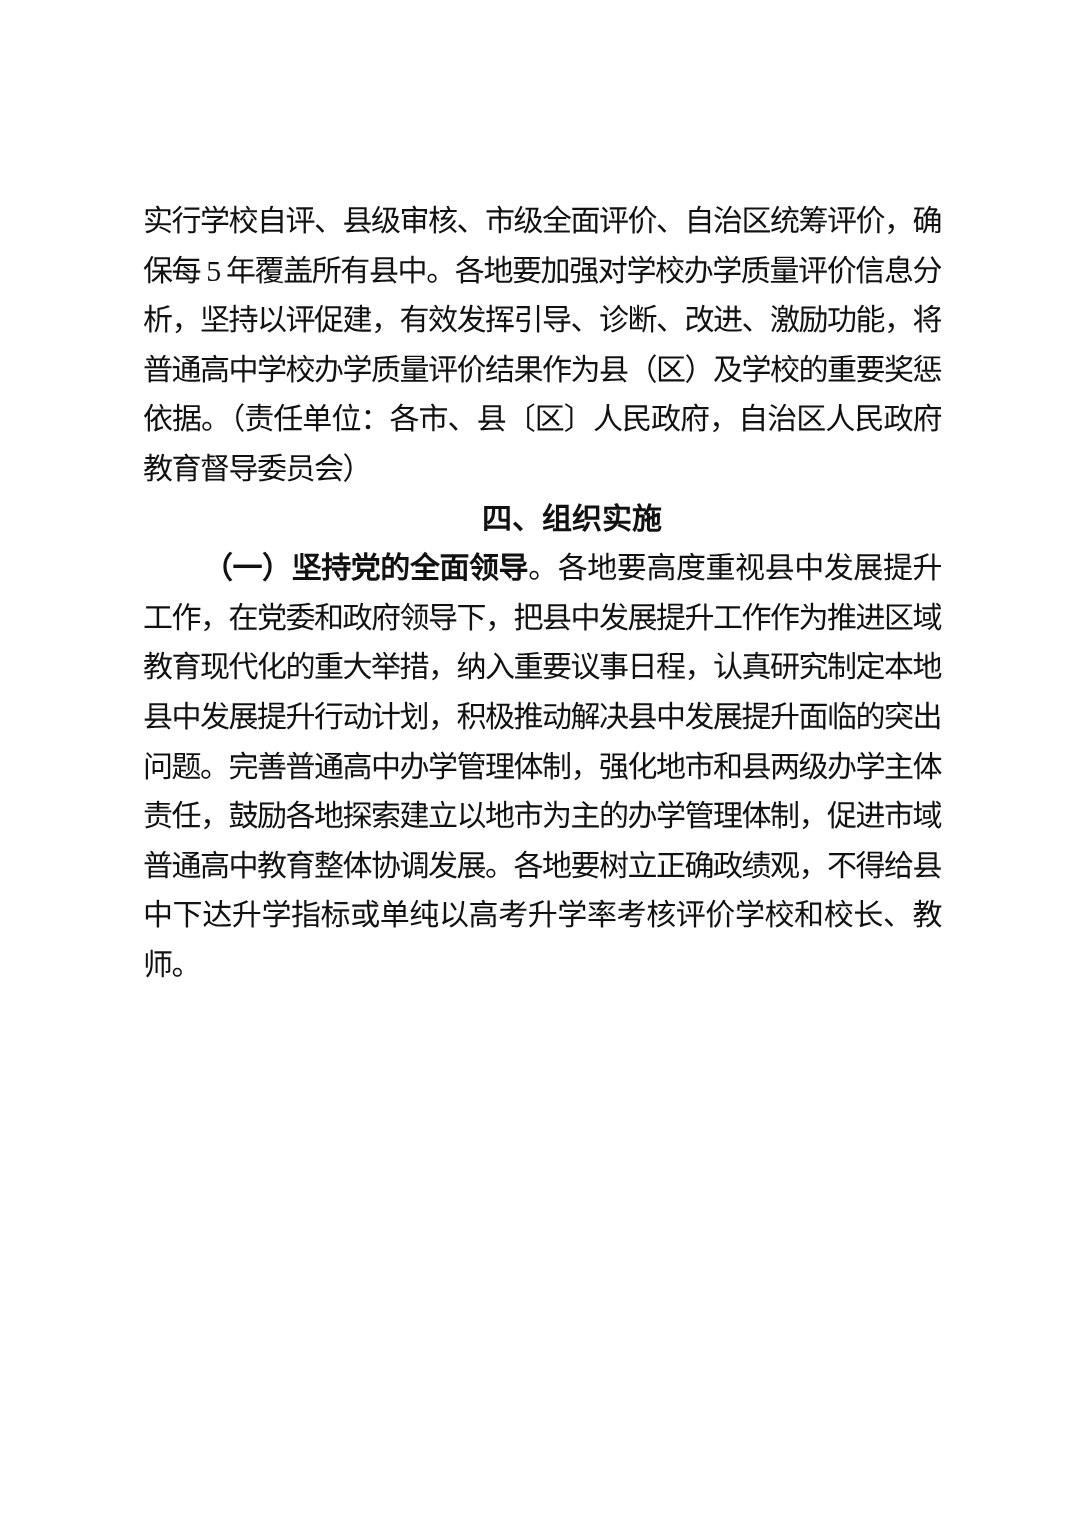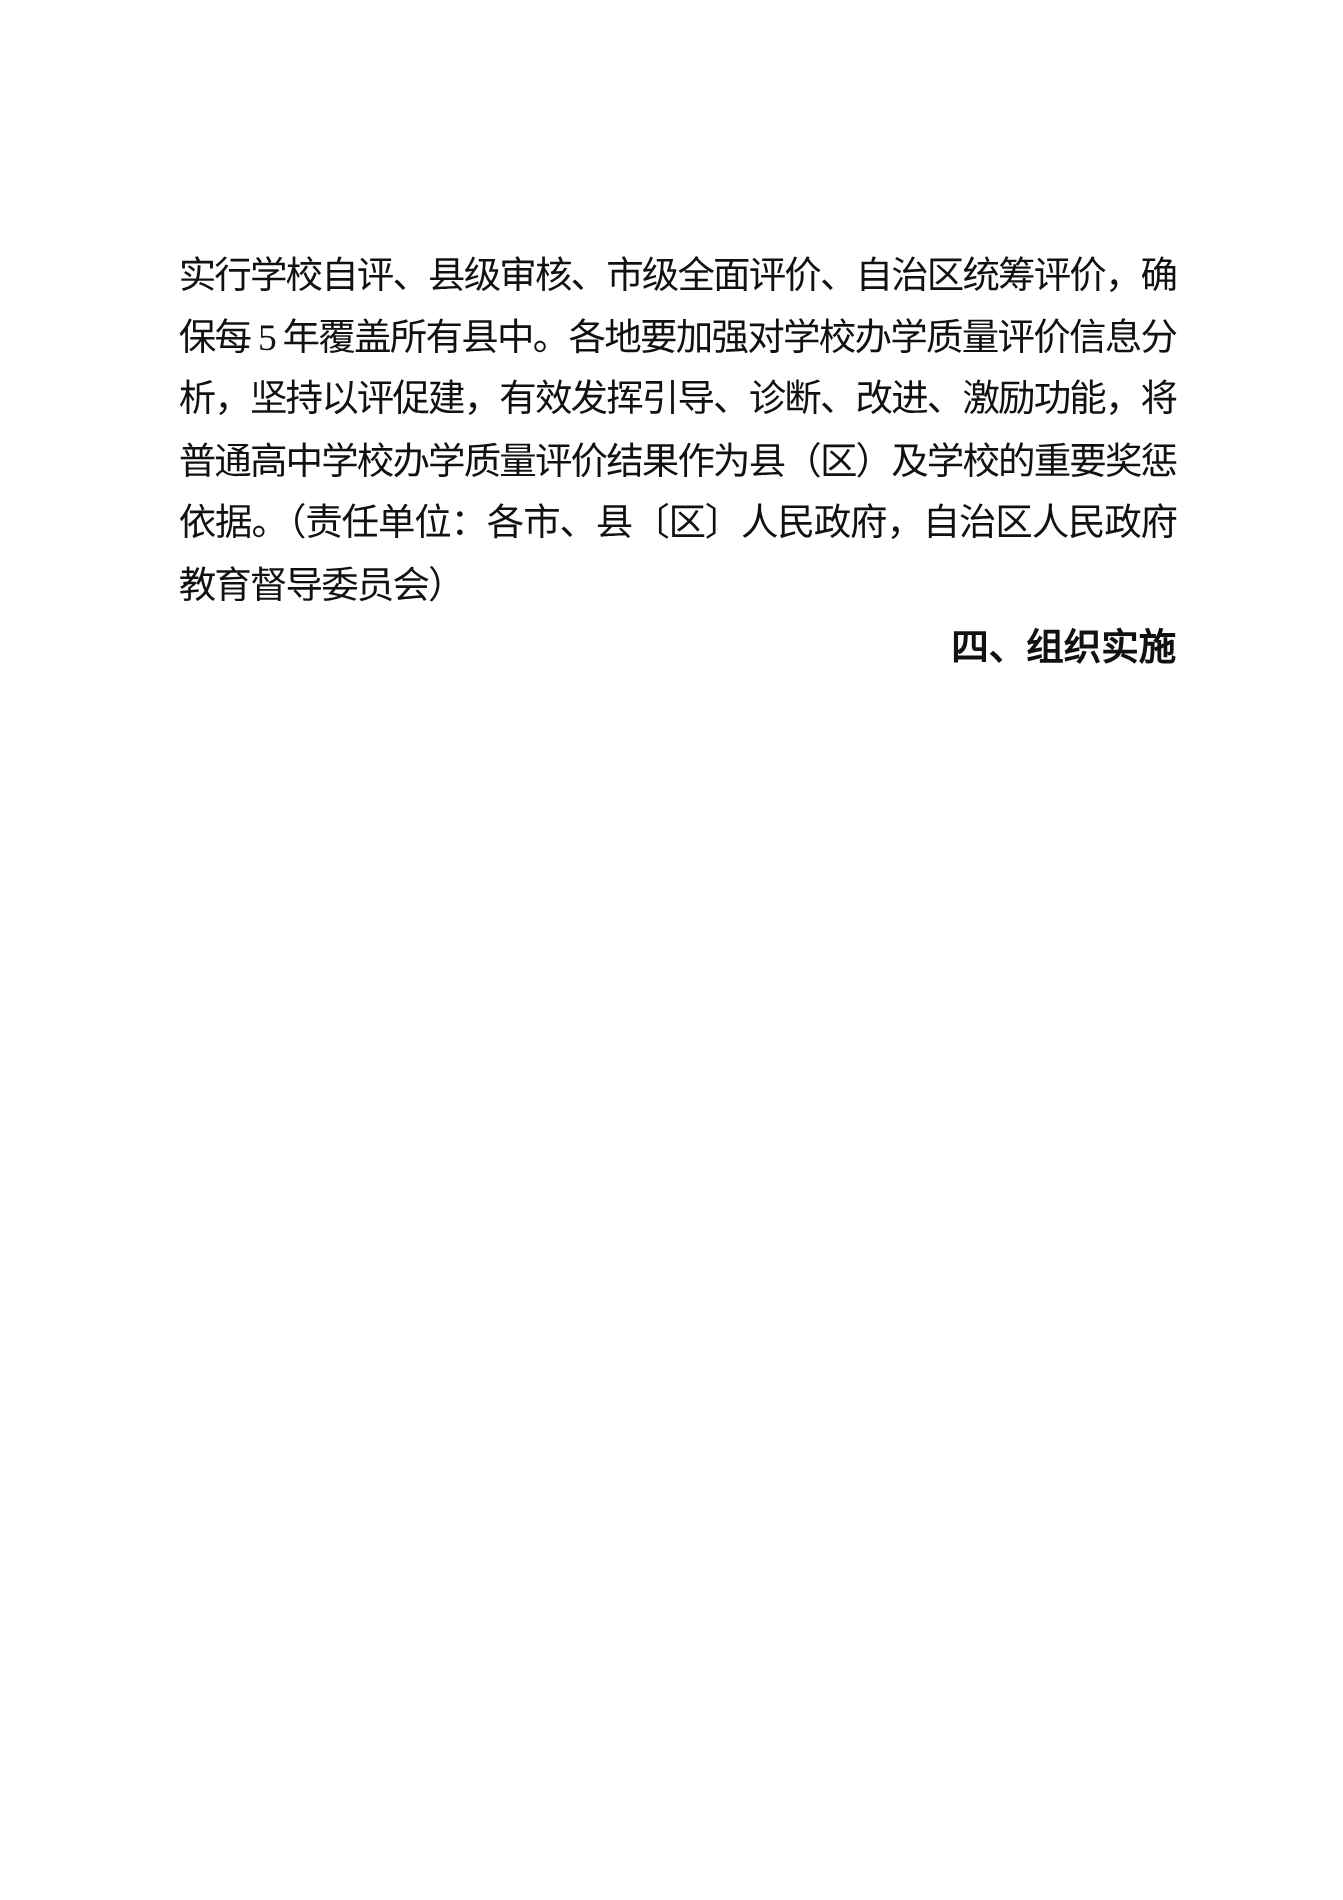--- a/index.html
+++ b/index.html
@@ -34,21 +34,21 @@
   p.continuation {
     text-indent: 0;
   }
   p.paragraph {
     text-indent: 2em;
   }
   p.heading {
     text-indent: 2em;
     font-family: "Liberation Sans", "DejaVu Sans", sans-serif;
     font-weight: bold;
-    text-align: right;
+    text-align: center;
     letter-spacing: 0;
   }
   .lead {
     font-weight: bold;
   }
   .page-number {
     position: absolute;
     left: 139px;
     top: 1352px;
     font-family: "Liberation Serif", "DejaVu Serif", serif;
@@ -58,15 +58,16 @@
     white-space: pre;
   }
 </style>
 </head>
 <body>
 
 <div class="page">
   <div class="content" id="doc-body">
       <p class="continuation">实行学校自评、县级审核、市级全面评价、自治区统筹评价，确保每 5 年覆盖所有县中。各地要加强对学校办学质量评价信息分析，坚持以评促建，有效发挥引导、诊断、改进、激励功能，将普通高中学校办学质量评价结果作为县（区）及学校的重要奖惩依据。（责任单位：各市、县〔区〕人民政府，自治区人民政府教育督导委员会）</p>
       <p class="heading">四、组织实施</p>
+      <p class="paragraph"><span class="lead">（一）坚持党的全面领导</span>。各地要高度重视县中发展提升工作，在党委和政府领导下，把县中发展提升工作作为推进区域教育现代化的重大举措，纳入重要议事日程，认真研究制定本地县中发展提升行动计划，积极推动解决县中发展提升面临的突出问题。完善普通高中办学管理体制，强化地市和县两级办学主体责任，鼓励各地探索建立以地市为主的办学管理体制，促进市域普通高中教育整体协调发展。各地要树立正确政绩观，不得给县中下达升学指标或单纯以高考升学率考核评价学校和校长、教师。</p>
     </div>
   <div class="page-number">– 10 –</div>
 </div>
 
 </body></html>

